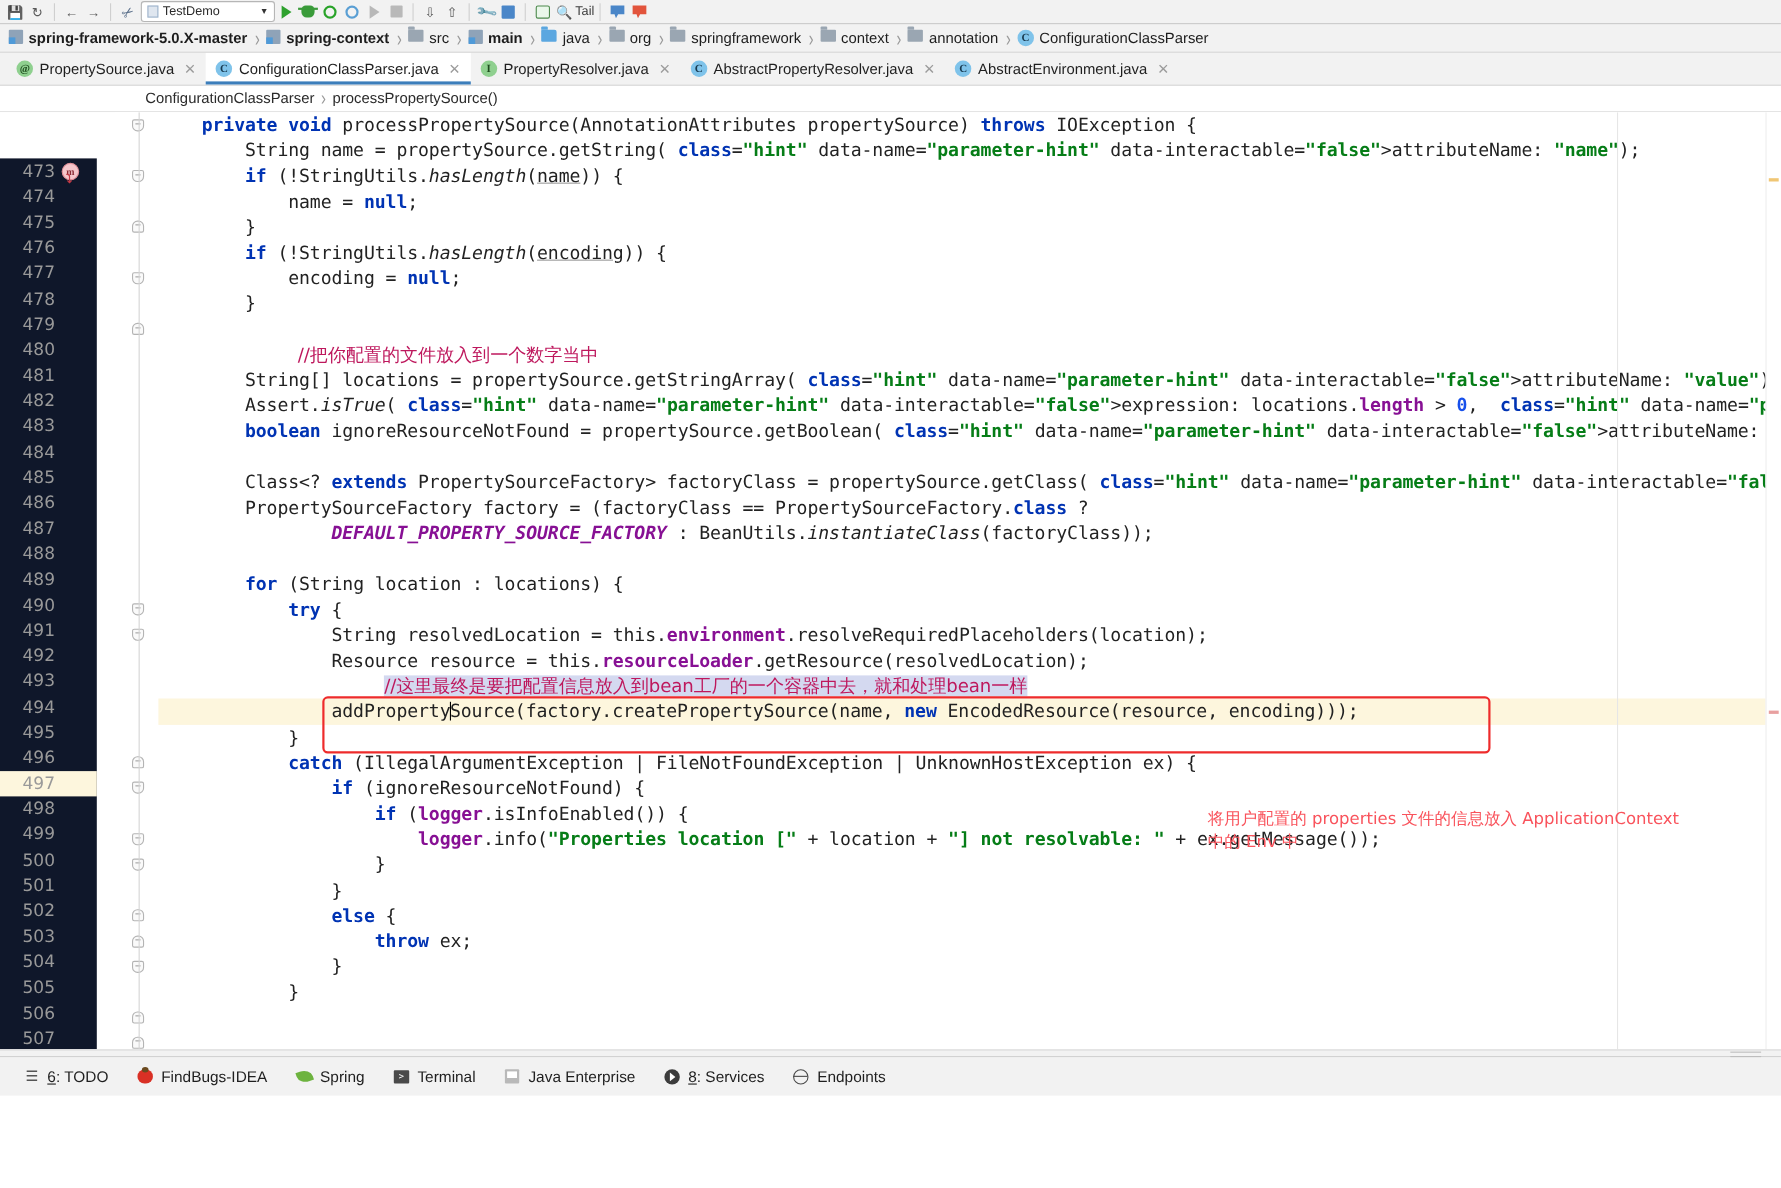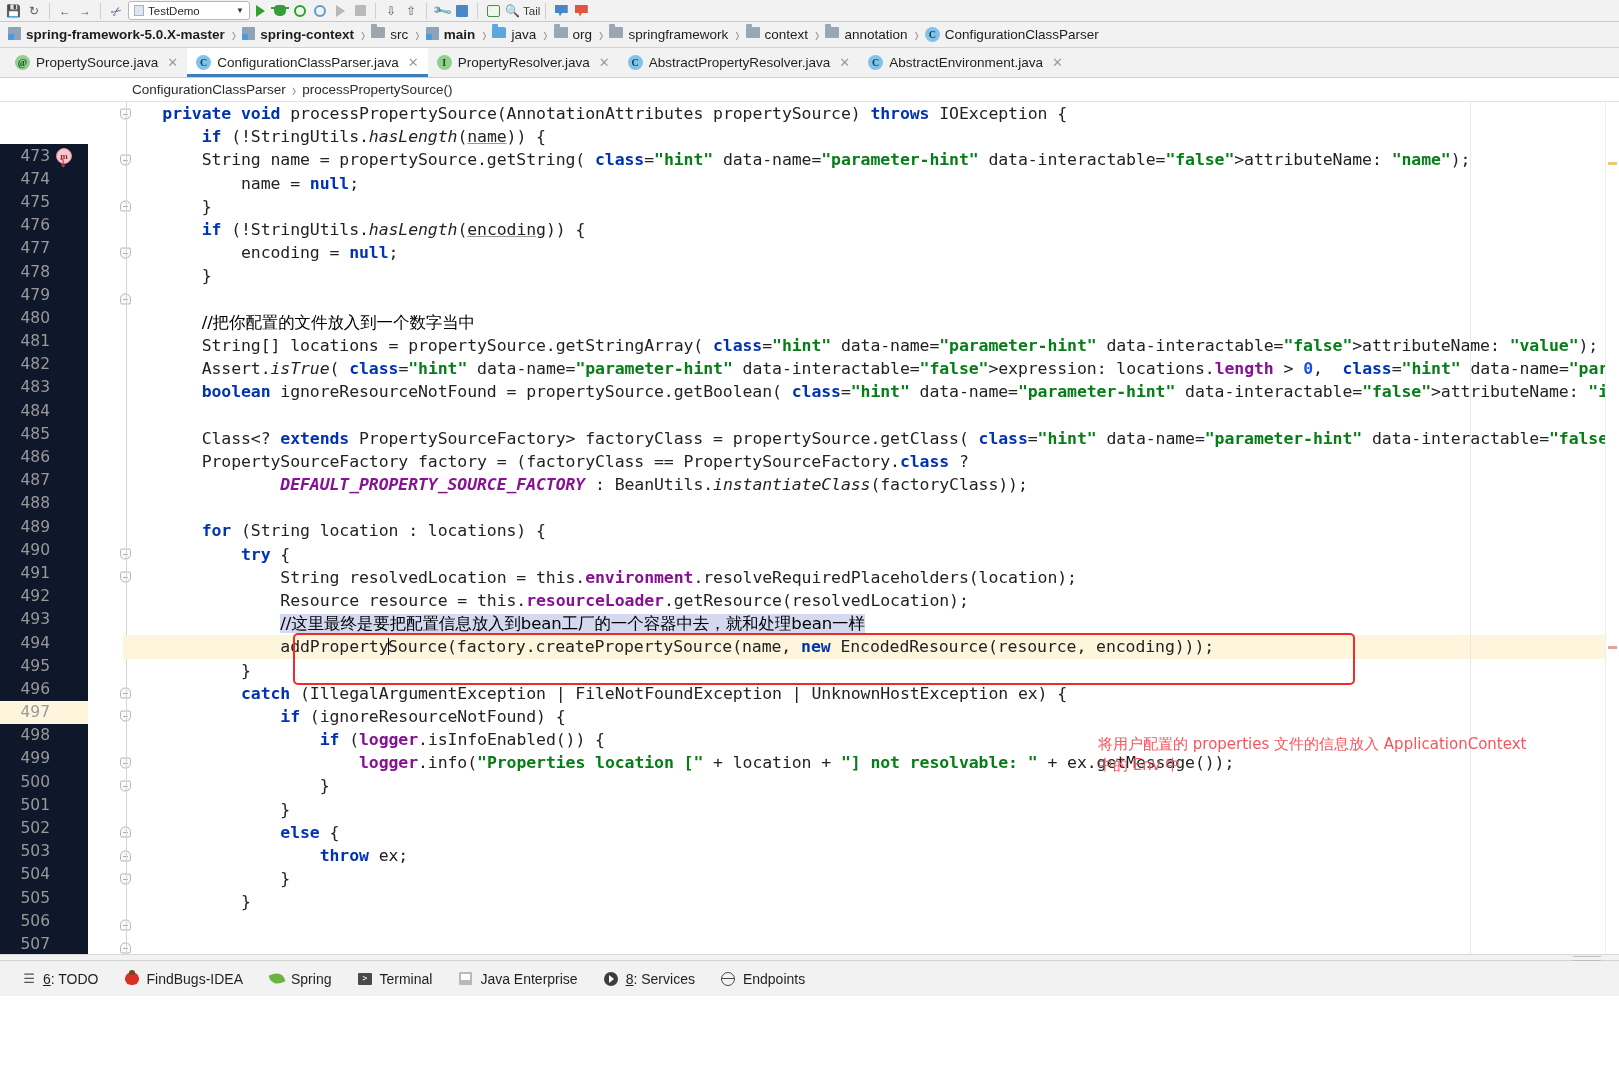--- a/index.html
+++ b/index.html
@@ -221,38 +221,38 @@
     background: #f5c6cb; border: 1px solid #e08f97;
     color: #8a2b34; font-size: 9px; font-weight: bold;
     display: flex; align-items: center; justify-content: center;
     font-family: "Liberation Serif", serif;
   }
   .runmark .arr { position:absolute; bottom:-6px; left:3px; color:#c43a46; font-size:11px; }
 
   #code {
     position: relative;
     flex: 1 1 auto;
-    padding-left: 35px;
+    padding-left: 56px;
     overflow: hidden;
   }
   .cl {
     height: 23.2px;
     line-height: 23.2px;
     font-size: 16.5px;
     white-space: pre;
     color: #222222;
     letter-spacing: -0.1px;
   }
   .cl.cur { background: #fdf6dd; }
 
   
   .kw   { color: #0033b3; font-weight: bold; }
   .str  { color: #067d17; font-weight: bold; }
   .num  { color: #1750eb; font-weight: bold; }
-  .cmt  { color: #000000; }
+  .cmt  { color: #be185d; margin-left: 48px; }
   .cmt-i{ color: #8c8c8c; font-style: italic; }
   .fldb { color: #871094; font-weight: bold; }
   .cst  { color: #871094; font-weight: bold; font-style: italic; }
   .sm   { font-style: italic; }
   .und  { text-decoration: underline; text-decoration-color:#9a9a9a; }
   .zh { font-family: "DejaVu Sans", sans-serif; }
   .sel { background: #d4d9f0; }
   .caret-bar {
     display: inline-block; width: 1.5px; height: 17px;
     background: #000; vertical-align: -3px; margin: 0 -1px;
@@ -582,22 +582,22 @@
         <div style="height: 23.2px; position: relative;"></div>
         <div style="height: 23.2px; position: relative;">
           <div class="fold end" style="right: auto; left: 16px;">−</div>
         </div>
         <div style="height: 23.2px; position: relative;">
           <div class="fold end" style="right: auto; left: 16px;">−</div>
         </div>
       </div>
     <div id="code">
         <div class="cl">    <span class="kw">private</span> <span class="kw">void</span> processPropertySource(AnnotationAttributes propertySource) <span class="kw">throws</span> IOException {</div>
+        <div class="cl">        String name = propertySource.getString( <span <span="" class="kw">class</span>=<span class="str">"hint"</span> data-name=<span class="str">"parameter-hint"</span> data-interactable=<span class="str">"false"</span>&gt;attributeName: <span class="str">"name"</span>);</div>
         <div class="cl">        <span class="kw">if</span> (!StringUtils.<span class="sm">hasLength</span>(<span class="und">name</span>)) {</div>
-        <div class="cl">        String name = propertySource.getString( <span <span="" class="kw">class</span>=<span class="str">"hint"</span> data-name=<span class="str">"parameter-hint"</span> data-interactable=<span class="str">"false"</span>&gt;attributeName: <span class="str">"name"</span>);</div>
         <div class="cl">            name = <span class="kw">null</span>;</div>
         <div class="cl">        }</div>
         <div class="cl">        <span class="kw">if</span> (!StringUtils.<span class="sm">hasLength</span>(<span class="und">encoding</span>)) {</div>
         <div class="cl">            encoding = <span class="kw">null</span>;</div>
         <div class="cl">        }</div>
         <div class="cl"></div>
         <div class="cl">        <span class="cmt zh">//把你配置的文件放入到一个数字当中</span></div>
         <div class="cl">        String[] locations = propertySource.getStringArray( <span <span="" class="kw">class</span>=<span class="str">"hint"</span> data-name=<span class="str">"parameter-hint"</span> data-interactable=<span class="str">"false"</span>&gt;attributeName: <span class="str">"value"</span>);</div>
         <div class="cl">        Assert.<span class="sm">isTrue</span>( <span <span="" class="kw">class</span>=<span class="str">"hint"</span> data-name=<span class="str">"parameter-hint"</span> data-interactable=<span class="str">"false"</span>&gt;expression: locations.<span class="fldb">length</span> &gt; <span class="num">0</span>,  <span <span="" class="kw">class</span>=<span class="str">"hint"</span> data-name=<span class="str">"parameter-hint"</span> data-interactable=&gt;message: );</div>
         <div class="cl">        <span class="kw">boolean</span> ignoreResourceNotFound = propertySource.getBoolean( <span <span="" class="kw">class</span>=<span class="str">"hint"</span> data-name=<span class="str">"parameter-hint"</span> data-interactable=<span class="str">"false"</span>&gt;attributeName: <span class="str">"ignoreResourceNotFound"</span>);</div>

